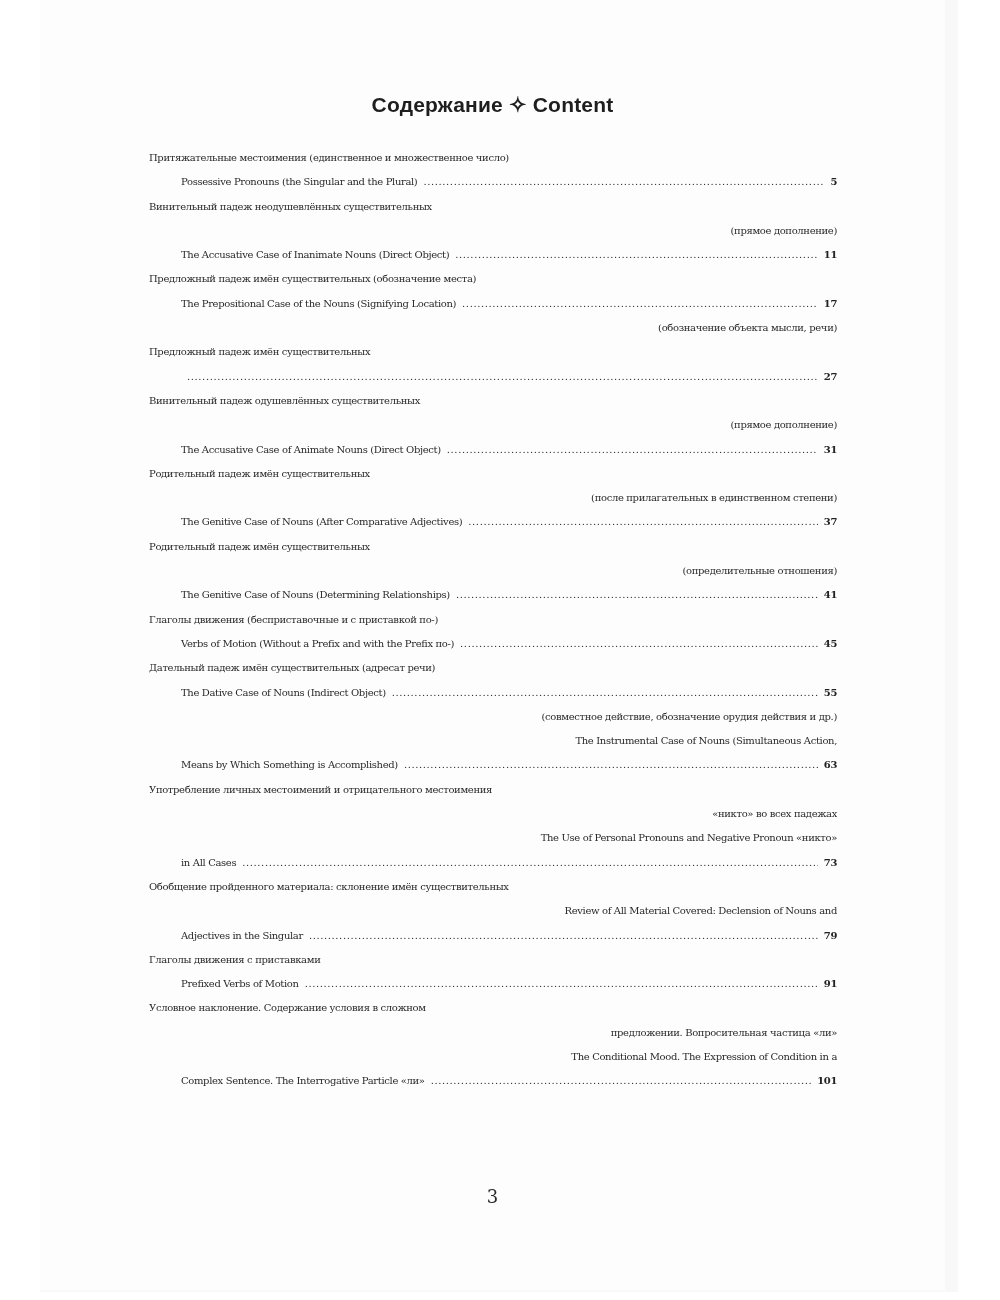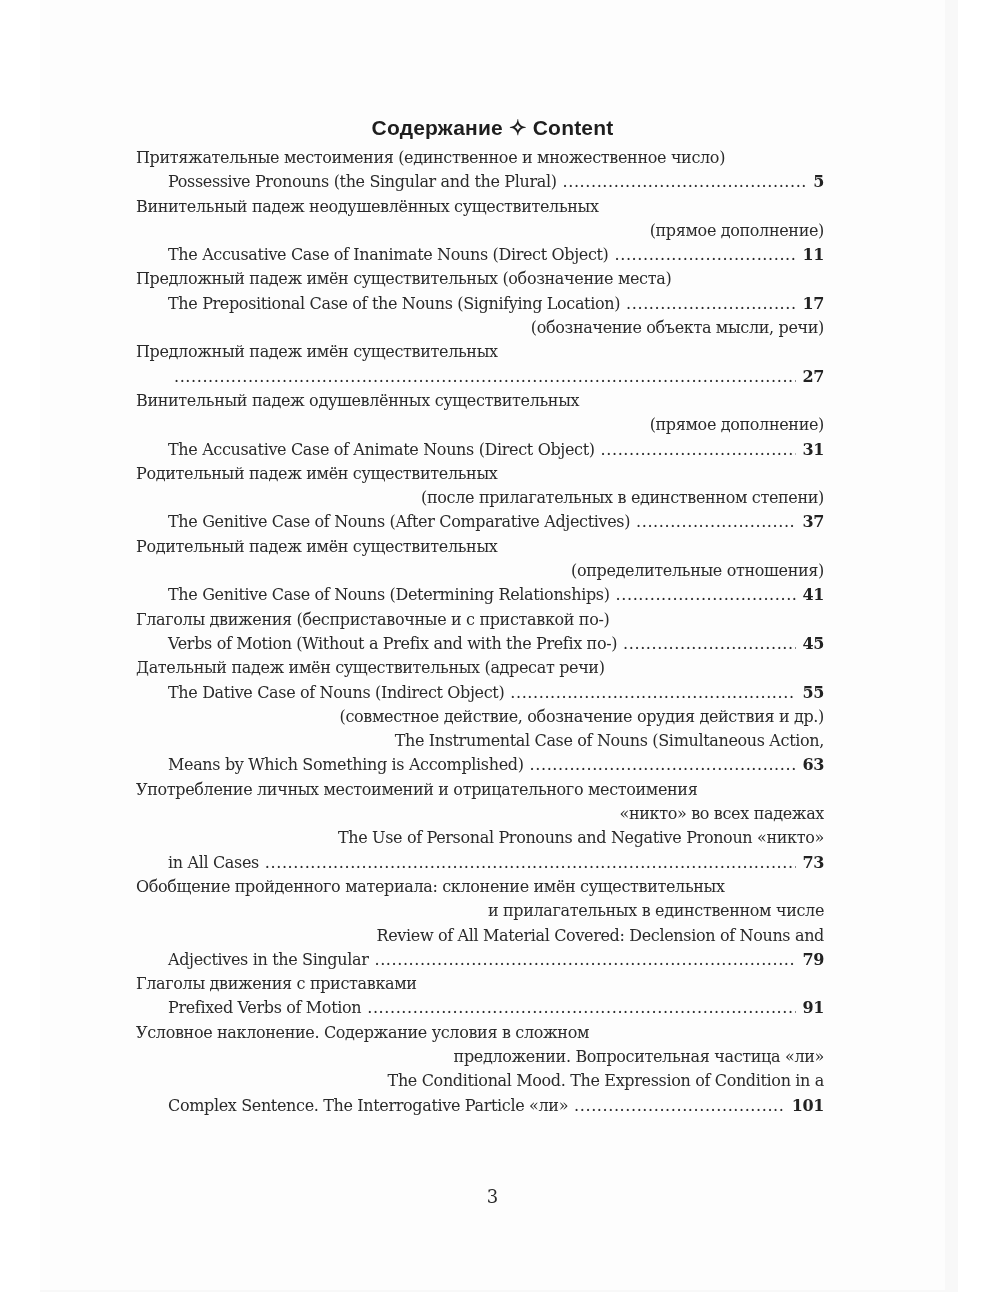--- a/index.html
+++ b/index.html
@@ -33,29 +33,28 @@
       position: absolute;
       top: 93px;
       left: 0;
       width: 905px;
       text-align: center;
       font-family: "Liberation Sans", sans-serif;
       font-weight: bold;
       font-size: 21px;
       color: #1e1e1e;
       letter-spacing: 0.2px;
-      margin-top: 23px;
     }
     .toc {
       position: absolute;
       top: 146px;
-      left: 96px;
+      left: 109px;
       width: 688px;
       font-family: "DejaVu Serif", serif;
-      font-size: 16px;
+      font-size: 10px;
       color: #2a2a2a;
       letter-spacing: -0.35px;
     }
     .line {
       height: 24.3px;
       line-height: 24.3px;
       white-space: nowrap;
       overflow: hidden;
       display: flex;
     }
@@ -230,23 +229,20 @@
             <span class="txt">in All Cases</span>
             <span class="leader"></span>
             <span class="pg">73</span>
           </div>
         </div>
         <div>
           <div class="line">
             <span class="txt">Обобщение пройденного материала: склонение имён существительных</span>
           </div>
           <div class="line indent">
-            <span class="txt">и прилагательных в единственном числе</span>
-          </div>
-          <div class="line indent">
             <span class="txt">Review of All Material Covered: Declension of Nouns and</span>
           </div>
           <div class="line indent">
             <span class="txt">Adjectives in the Singular</span>
             <span class="leader"></span>
             <span class="pg">79</span>
           </div>
         </div>
         <div>
           <div class="line">

